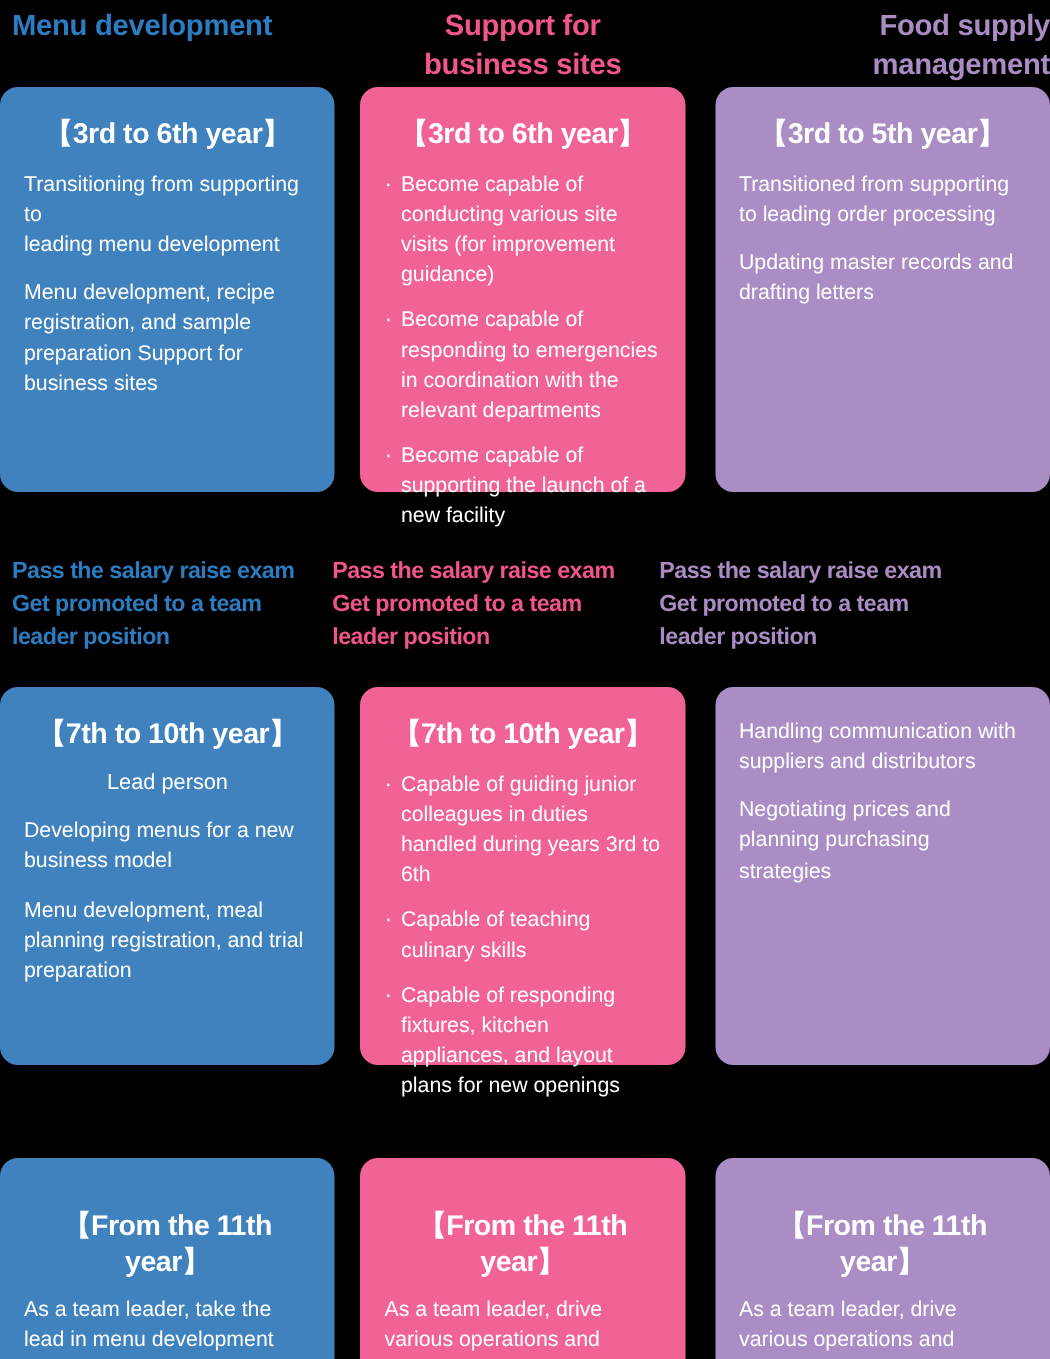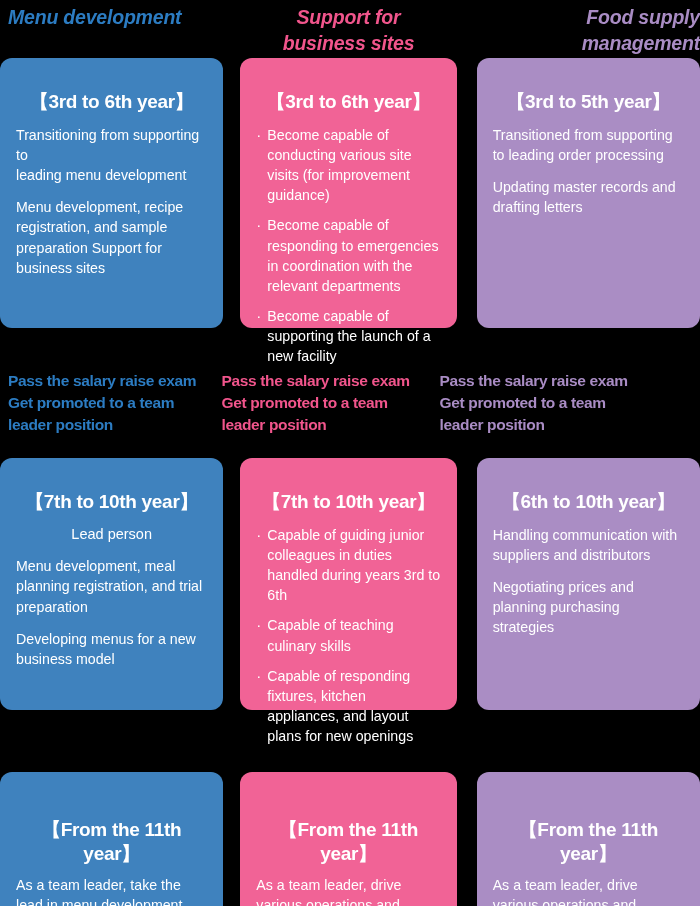--- a/index.html
+++ b/index.html
@@ -31,21 +31,20 @@
   .col:nth-child(2) { padding: 0 10px 0 7px; }
   .col:nth-child(3) { padding: 0 0 0 10px; }
 
   
   .heads {
     position: absolute;
     top: 0;
     left: 0;
     height: 44px;
     width: 700px;
-    font-style: italic;
   }
   .head-title {
     font-size: 19.5px;
     font-weight: 700;
     line-height: 1.32;
     letter-spacing: -0.2px;
     padding-top: 5px;
   }
   .head-c1 { color: #2C7CC2; text-align: left; padding-left: 8px; }
   .head-c2 { color: #F1558C; text-align: center; }
@@ -61,21 +60,20 @@
   .card.pink   { background: #F16396; }
   .card.purple { background: #AA8DC4; }
 
   .card-title {
     font-size: 19px;
     font-weight: 700;
     text-align: center;
     line-height: 1.25;
     margin-bottom: 11px;
     letter-spacing: -0.3px;
-    margin-top: 12px;
   }
   .card-sub {
     font-size: 14.5px;
     text-align: center;
     line-height: 1.35;
     margin-bottom: 12px;
     color: #ffffff;
   }
   .para {
     font-size: 14.2px;
@@ -208,39 +206,38 @@
 leader position</div>
     </div>
   </div>
 
   <div id="row-2" class="row">
 
     <div class="col">
       <div class="card blue">
         <div class="card-title">【7th to 10th year】</div>
         <div class="card-sub">Lead person</div>
+        <div class="para">Developing menus for a new business model</div>
         <div class="para">Menu development, meal planning registration, and trial preparation</div>
-        <div class="para">Developing menus for a new business model</div>
       </div>
     </div>
 
     <div class="col">
       <div class="card pink">
         <div class="card-title">【7th to 10th year】</div>
         <ul class="bullets">
           <li>Capable of guiding junior colleagues in duties handled during years 3rd to 6th</li>
           <li>Capable of teaching culinary skills</li>
           <li>Capable of responding fixtures, kitchen appliances, and layout plans for new openings</li>
         </ul>
       </div>
     </div>
 
     <div class="col">
       <div class="card purple">
-        <div class="card-title">【6th to 10th year】</div>
         <div class="para">Handling communication with suppliers and distributors</div>
         <div class="para">Negotiating prices and planning purchasing strategies</div>
       </div>
     </div>
 
   </div>
 
   <div id="row-3" class="row">
 
     <div class="col">

